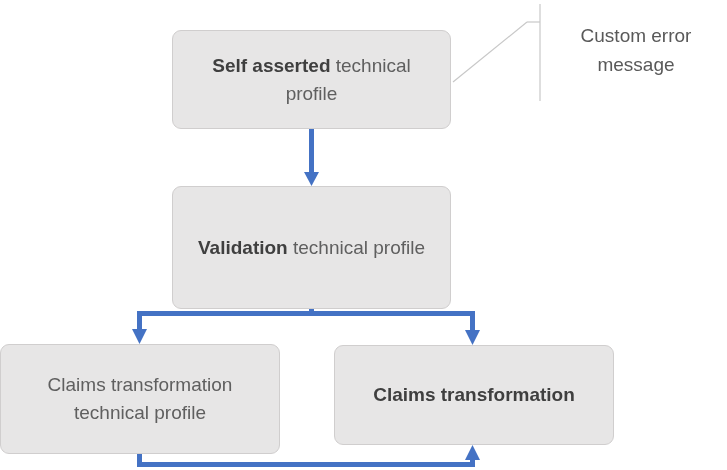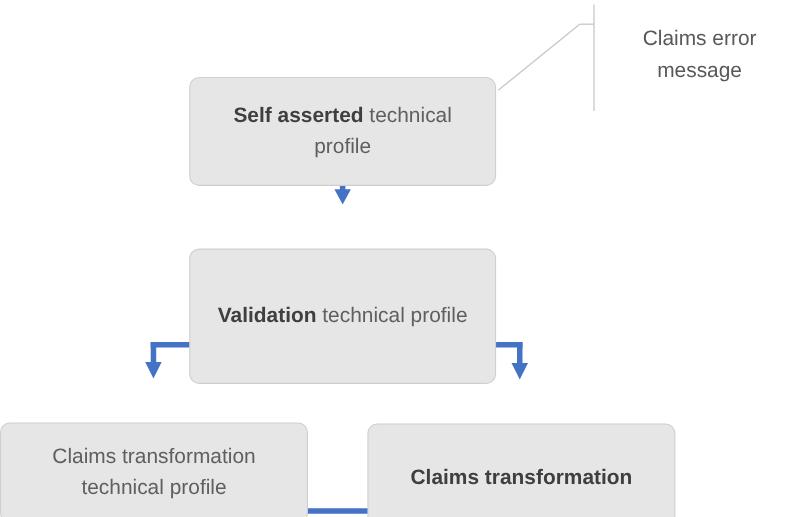--- a/index.html
+++ b/index.html
@@ -25,39 +25,38 @@
     border-radius: 9px;
     display: flex;
     align-items: center;
     justify-content: center;
     text-align: center;
     color: #5A5A5A;
     font-size: 19px;
     line-height: 1.45;
     padding: 4px 14px;
     box-shadow: 0 0 0 0 rgba(0,0,0,0);
-    margin-top: 40px;
   }
   .node .label {
     display: block;
     width: 100%;
   }
   .node b {
     color: #3F3F3F;
     font-weight: bold;
   }
   .node .light {
     color: #5F5F5F;
     font-weight: normal;
   }
 
   
   #node-self-asserted { left: 172px; top: 30px; width: 279px; height: 99px; }
   #node-validation    { left: 172px; top: 186px; width: 279px; height: 123px; }
-  #node-claims-left   { left: 0px;   top: 344px; width: 280px; height: 91px; }
+  #node-claims-left   { left: 0px;   top: 344px; width: 280px; height: 110px; }
   #node-claims-right  { left: 334px; top: 345px; width: 280px; height: 100px; }
 
   
   #connectors {
     position: absolute;
     left: 0; top: 0;
     width: 727px; height: 470px;
     pointer-events: none;
   }
 
@@ -110,21 +109,21 @@
       <polygon points="465,460 480,460 472.5,445" fill="#4472C4"></polygon>
     </g>
   </svg>
 
   <svg id="callout-line" viewBox="0 0 120 110" width="120" height="110" xmlns="http://www.w3.org/2000/svg">
     <line x1="13" y1="82" x2="87" y2="22" stroke="#C8C8C8" stroke-width="1.2"></line>
     <line x1="87" y1="22" x2="100" y2="22" stroke="#C8C8C8" stroke-width="1.2"></line>
     <line x1="100" y1="4" x2="100" y2="101" stroke="#C8C8C8" stroke-width="1.2"></line>
   </svg>
 
-  <div id="callout-text">Claims error message</div>
+  <div id="callout-text">Custom error message</div>
 
   <div class="node" id="node-self-asserted">
     <span class="label"><b>Self asserted</b><span class="light"> technical profile</span></span>
   </div>
 
   <div class="node" id="node-validation">
     <span class="label"><b>Validation</b><span class="light"> technical profile</span></span>
   </div>
 
   <div class="node" id="node-claims-left">

